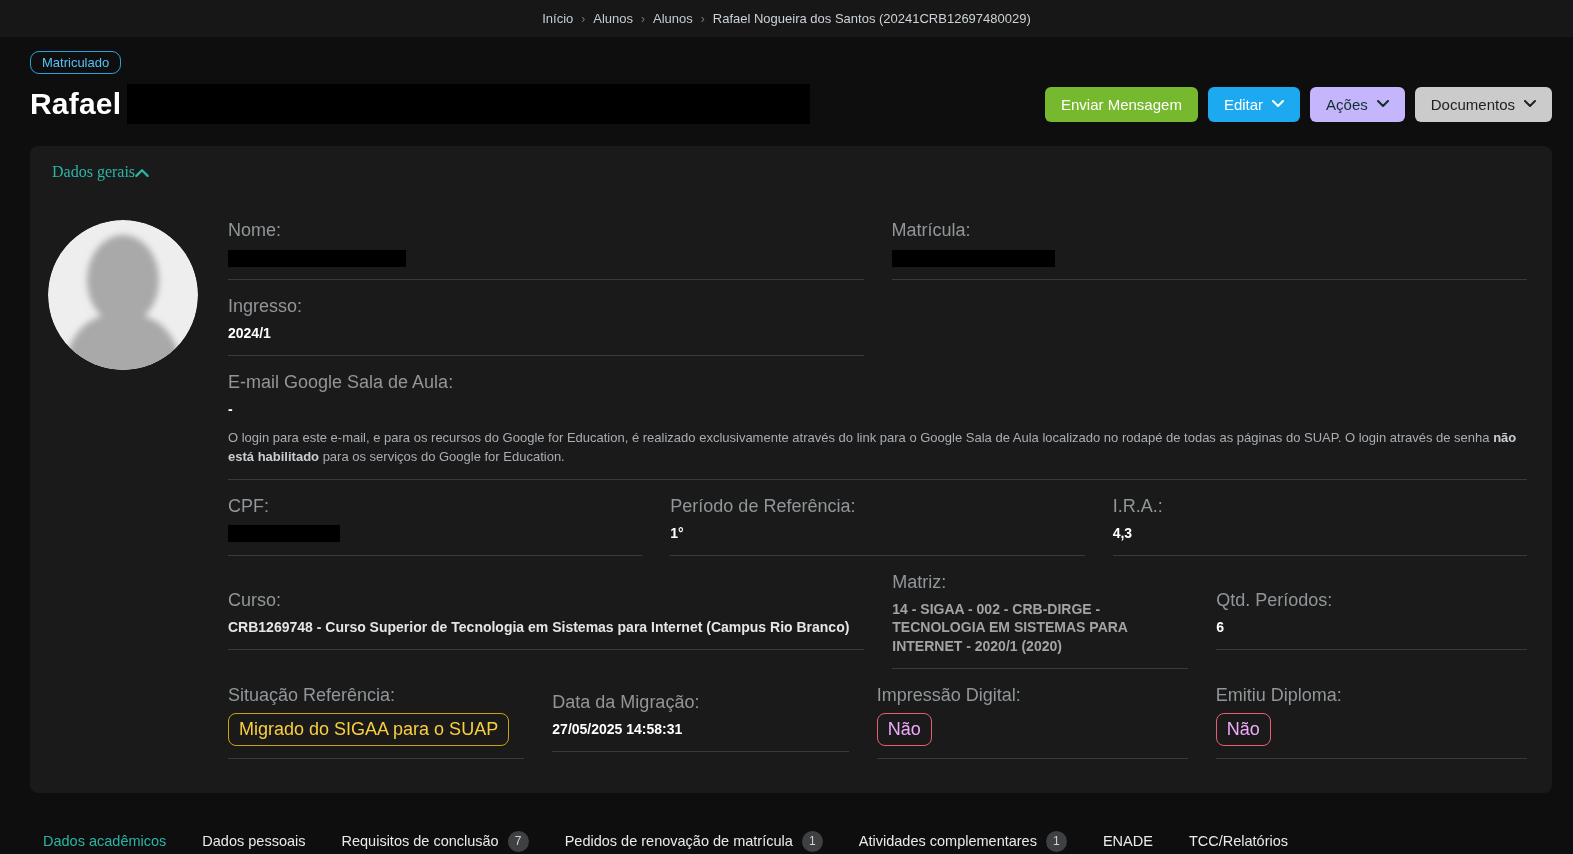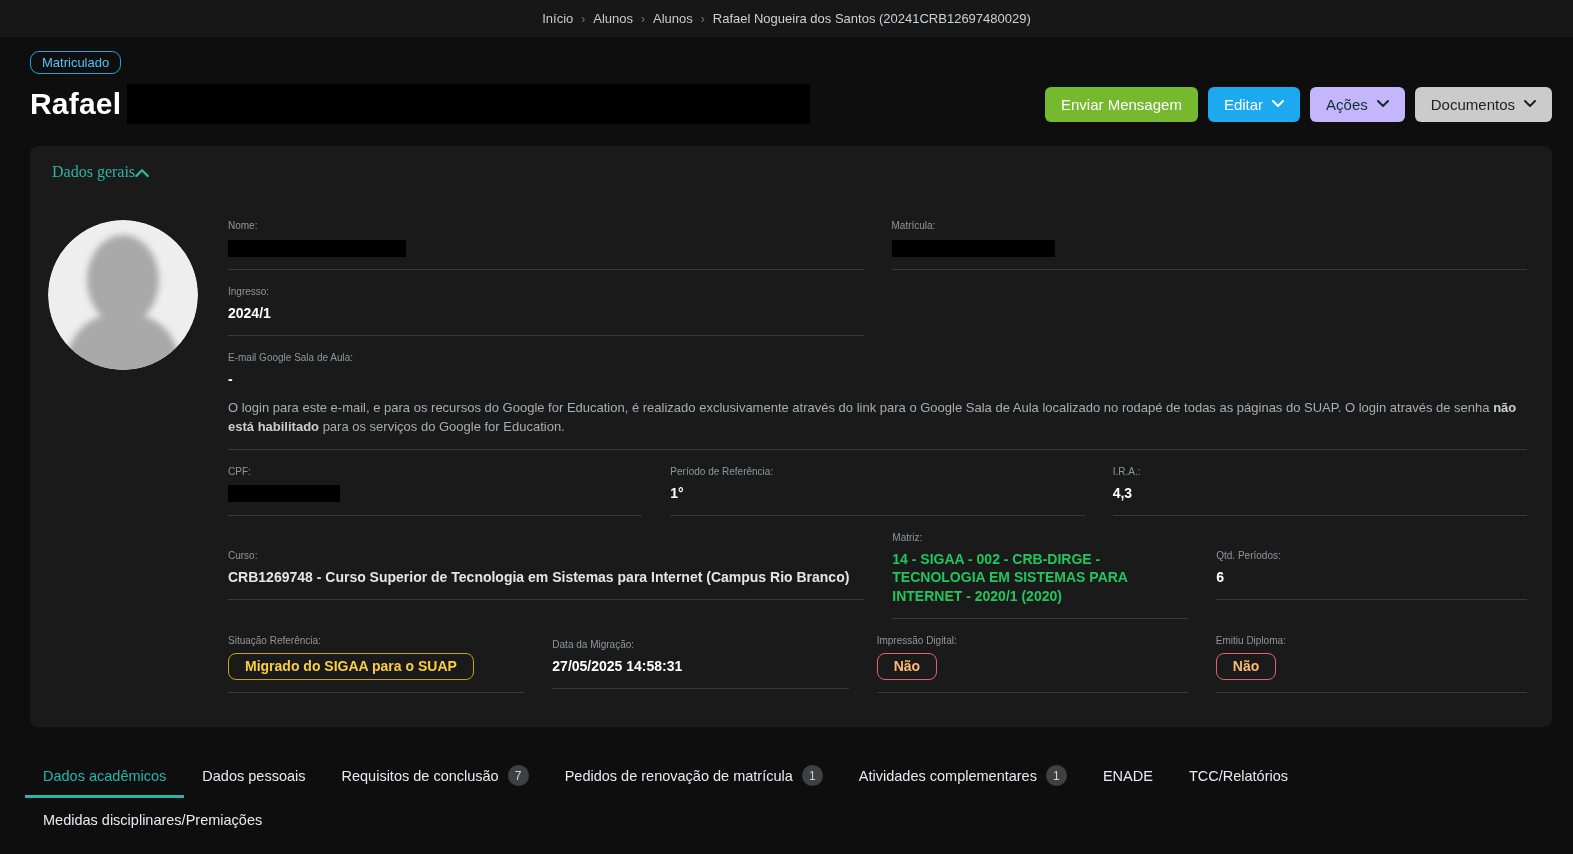--- a/index.html
+++ b/index.html
@@ -40,33 +40,33 @@
   .avatar-col { flex:0 0 170px; padding-top:8px; }
   .avatar { width:150px; height:150px; border-radius:50%; overflow:hidden; display:block; }
 
   .fields-col { flex:1; margin-left:10px; }
   .frow { display:grid; align-items:center; column-gap:28px; }
   .frow-2 { grid-template-columns:1fr 1fr; }
   .frow-3 { grid-template-columns:1fr 1fr 1fr; }
   .frow-curso { grid-template-columns:2.15fr 1fr 1.05fr; }
   .frow-4 { grid-template-columns:1fr 1fr 1.05fr 1.05fr; }
   .field { border-bottom:1px solid #3a3a3a; padding:8px 0 12px 0; margin-bottom:8px; }
-  .field-label { color:#919699; font-size:10px; margin-bottom:7px; }
+  .field-label { color:#919699; font-size:18px; margin-bottom:7px; }
   .field-value { font-size:14px; font-weight:bold; color:#fff; min-height:17px;
     line-height:1.35; }
   .redacted { display:inline-block; background:#000; height:17px; vertical-align:middle; }
   .link-green { color:#e5e5e5; }
-  .link-cyan { color:#22c55e; }
+  .link-cyan { color:#a3a3a3; }
   .note-text { font-size:13px; color:#a8adb3; font-weight:normal; line-height:1.5;
     margin-top:9px; }
   .note-text b { color:#c9ced3; }
-  .chip { display:inline-block; border-radius:8px; padding:3px 16px; font-size:14px;
-    font-weight:bold; }
+  .chip { display:inline-block; border-radius:8px; padding:3px 10px; font-size:18px;
+    font-weight:normal; }
   .chip-yellow { border:1px solid #caa30c; color:#fbce3e; }
-  .chip-red { border:1px solid #e4606d; color:#fdba74; }
+  .chip-red { border:1px solid #e4606d; color:#f0abfc; }
 
   
   .tabs-wrap { margin:26px 21px 0 25px; }
   .tab-row { display:flex; flex-wrap:wrap; align-items:center; }
   .tab { padding:12px 18px 14px; font-size:14.5px; color:#e8eaed; cursor:pointer;
     display:inline-flex; align-items:center; gap:9px; white-space:nowrap; }
   .tab.active { color:#2bb5a7; border-bottom:3px solid #2bb5a7; padding-bottom:11px;text-align:center; }
   .tab-badge { background:#3f4042; color:#cfd2d6; font-size:12px; width:21px; height:21px;
     border-radius:50%; display:inline-flex; align-items:center; justify-content:center; }
 </style>

